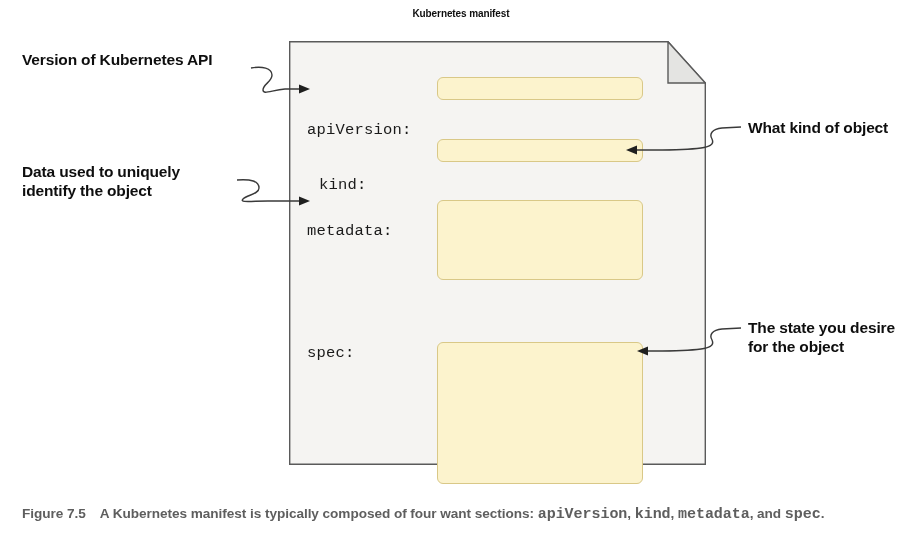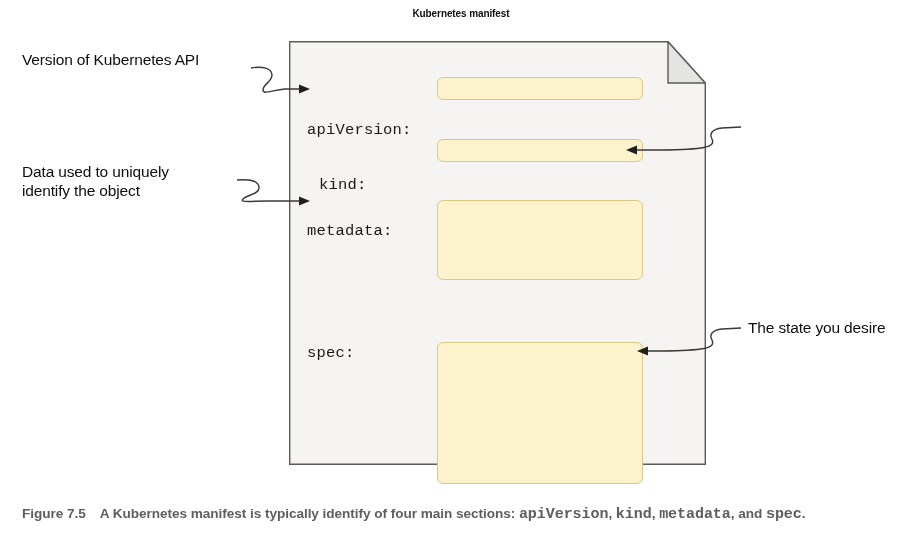--- a/index.html
+++ b/index.html
@@ -73,21 +73,21 @@
 
   
   #box-apiversion { top: 36px; }
   #box-kind       { top: 98px; }
   #box-metadata   { top: 159px; }
   #box-spec       { top: 301px; }
 
   
   .annotation {
     position: absolute;
-    font-weight: normal;
+    font-weight: bold;
     font-size: 15.5px;
     line-height: 19px;
     color: #0e0e0e;
     letter-spacing: -0.15px;
   }
   .annotation span { display: block; white-space: nowrap; }
 
   #anno-apiversion { left: 22px;  top: 50px;  text-align: left; }
   #anno-metadata   { left: 22px;  top: 162px; text-align: left; }
   #anno-kind       { left: 748px; top: 118px; text-align: left; }
@@ -150,24 +150,26 @@
 <div class="annotation" id="anno-apiversion">
   <span>Version of Kubernetes API</span>
 </div>
 
 <div class="annotation" id="anno-metadata">
   <span>Data used to uniquely</span>
   <span>identify the object</span>
 </div>
 
 <div class="annotation" id="anno-kind">
+  <span>What kind of object</span>
 </div>
 
 <div class="annotation" id="anno-spec">
   <span>The state you desire</span>
+  <span>for the object</span>
 </div>
 
 <svg id="leaders" viewBox="0 0 922 555" xmlns="http://www.w3.org/2000/svg">
 
   <g>
     <path d="M251,68 C262,66 272,68 272,75 C272,82 263,84 263,90 C263,95 272,90 285,89 L299,89"></path>
     <polygon points="299,84.5 310,89 299,93.5"></polygon>
   </g>
 
   <g>
@@ -180,14 +182,14 @@
     <polygon points="637,145.5 626,150 637,154.5"></polygon>
   </g>
 
   <g>
     <path d="M741,328 L722,329 C712,330 709,335 712,340 C715,346 708,348 701,349 C686,351 672,351 655,351 L648,351"></path>
     <polygon points="648,346.5 637,351 648,355.5"></polygon>
   </g>
 </svg>
 
 <div id="caption">
-  <span>Figure 7.5</span><span class="cap-gap"></span><span>A Kubernetes manifest is typically identify of four main sections: </span><span class="mono">apiVersion</span><span>, </span><span class="mono">kind</span><span>, </span><span class="mono">metadata</span><span>, and </span><span class="mono">spec</span><span>.</span>
+  <span>Figure 7.5</span><span class="cap-gap"></span><span>A Kubernetes manifest is typically composed of four want sections: </span><span class="mono">apiVersion</span><span>, </span><span class="mono">kind</span><span>, </span><span class="mono">metadata</span><span>, and </span><span class="mono">spec</span><span>.</span>
 </div>
 
 </body></html>

